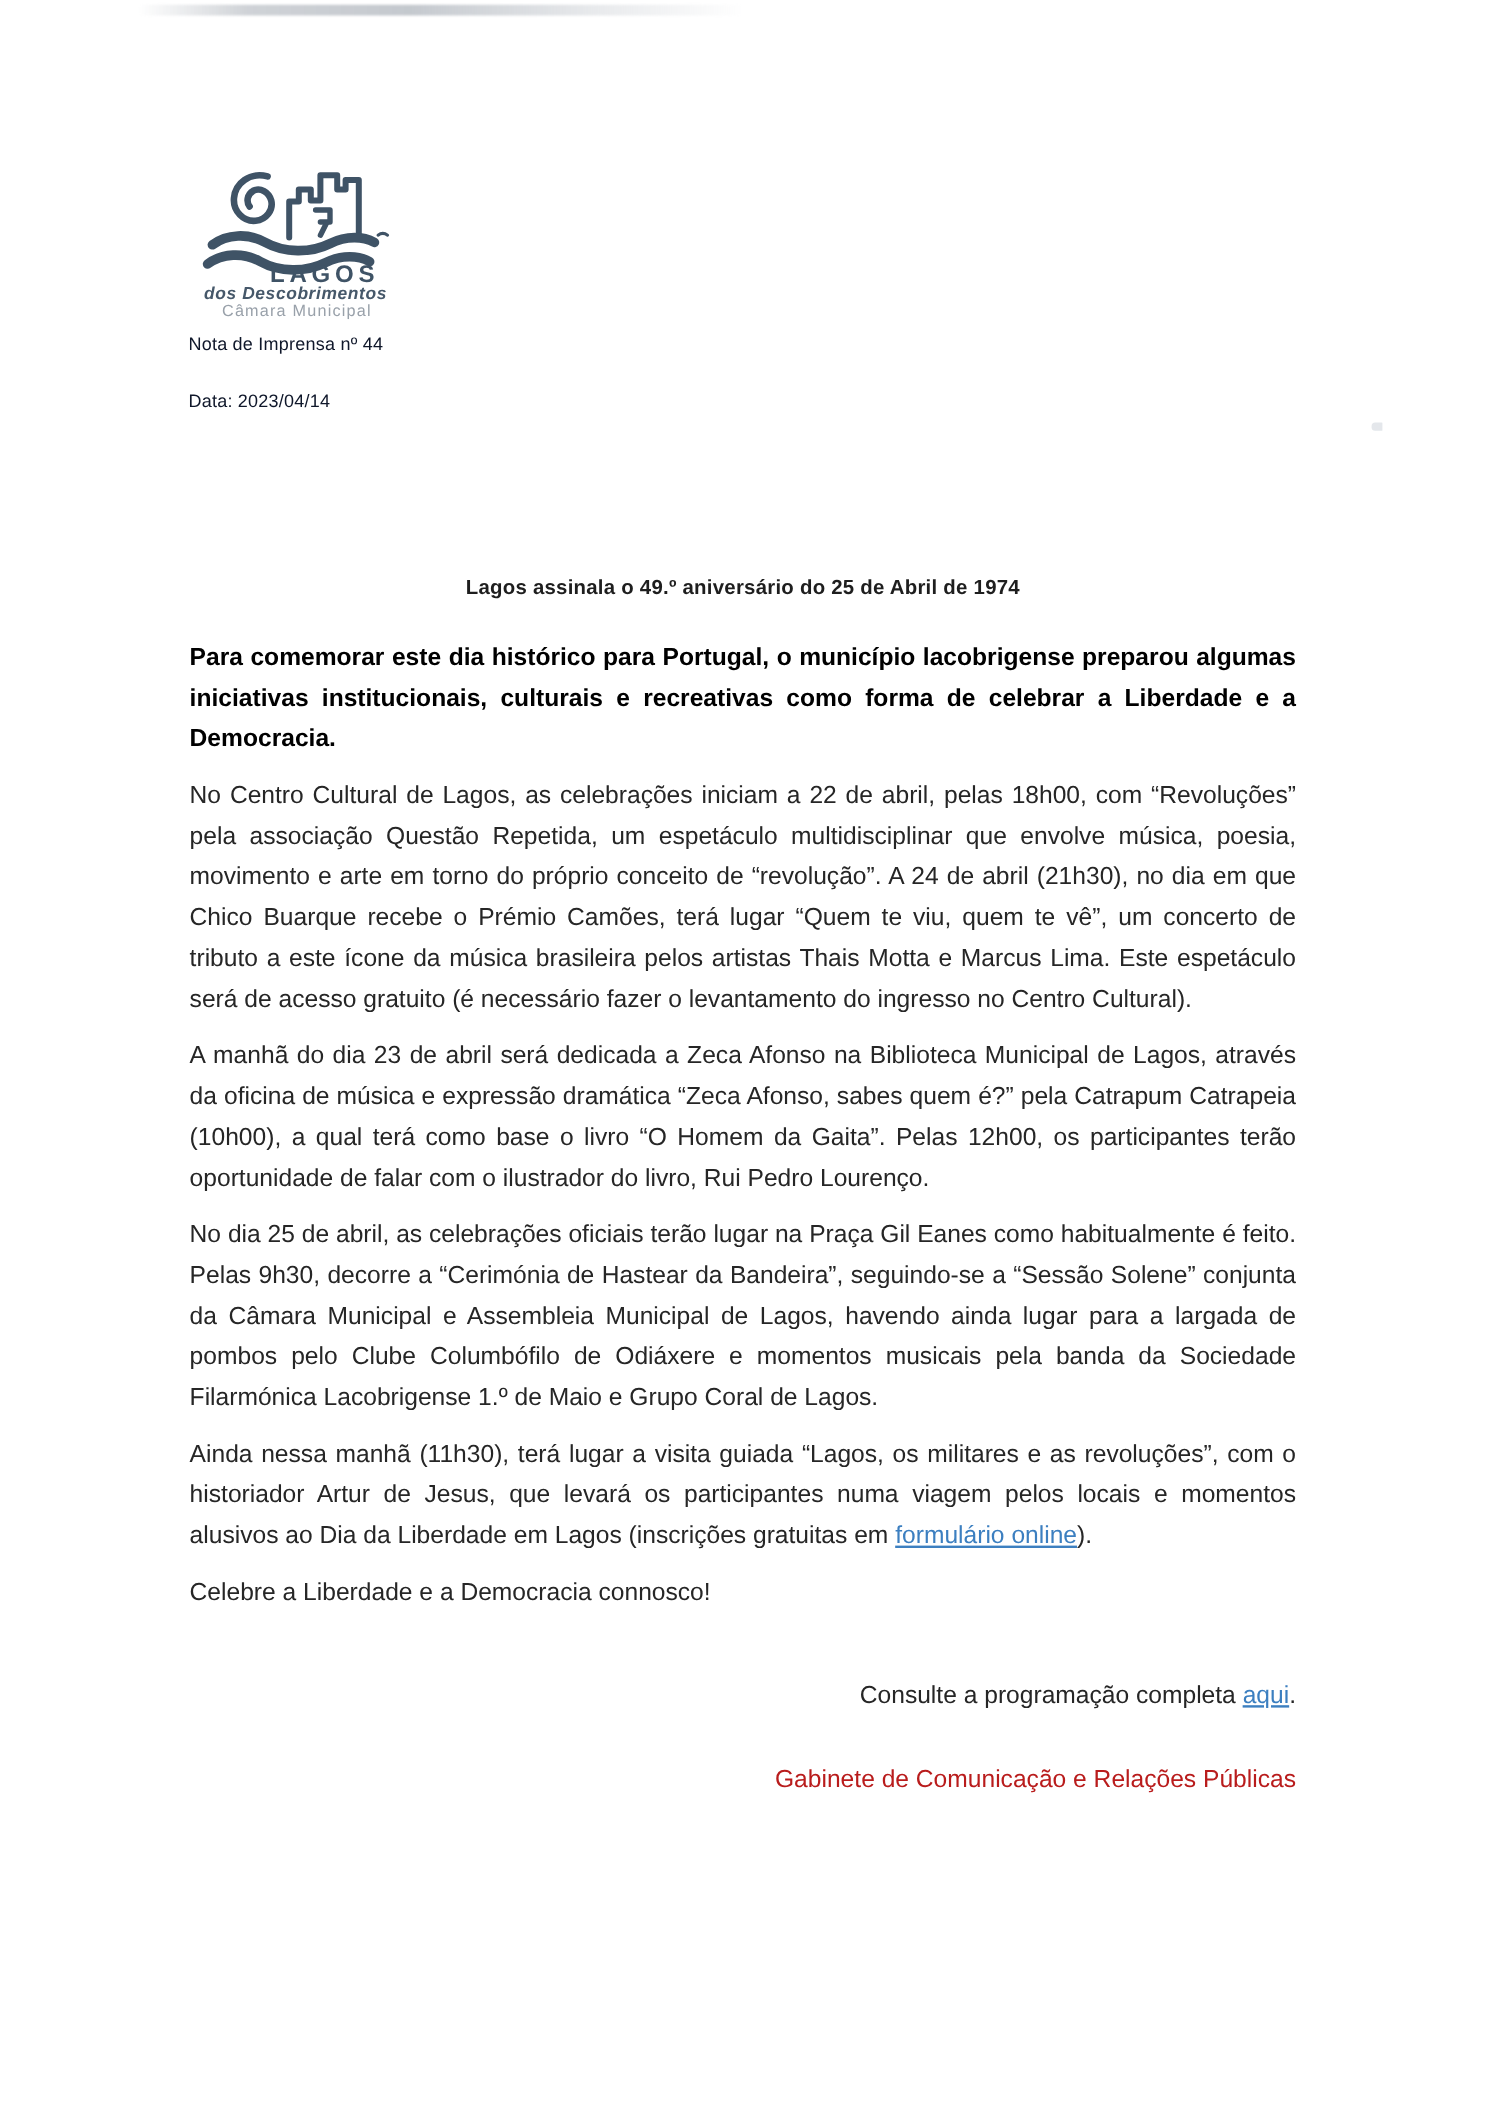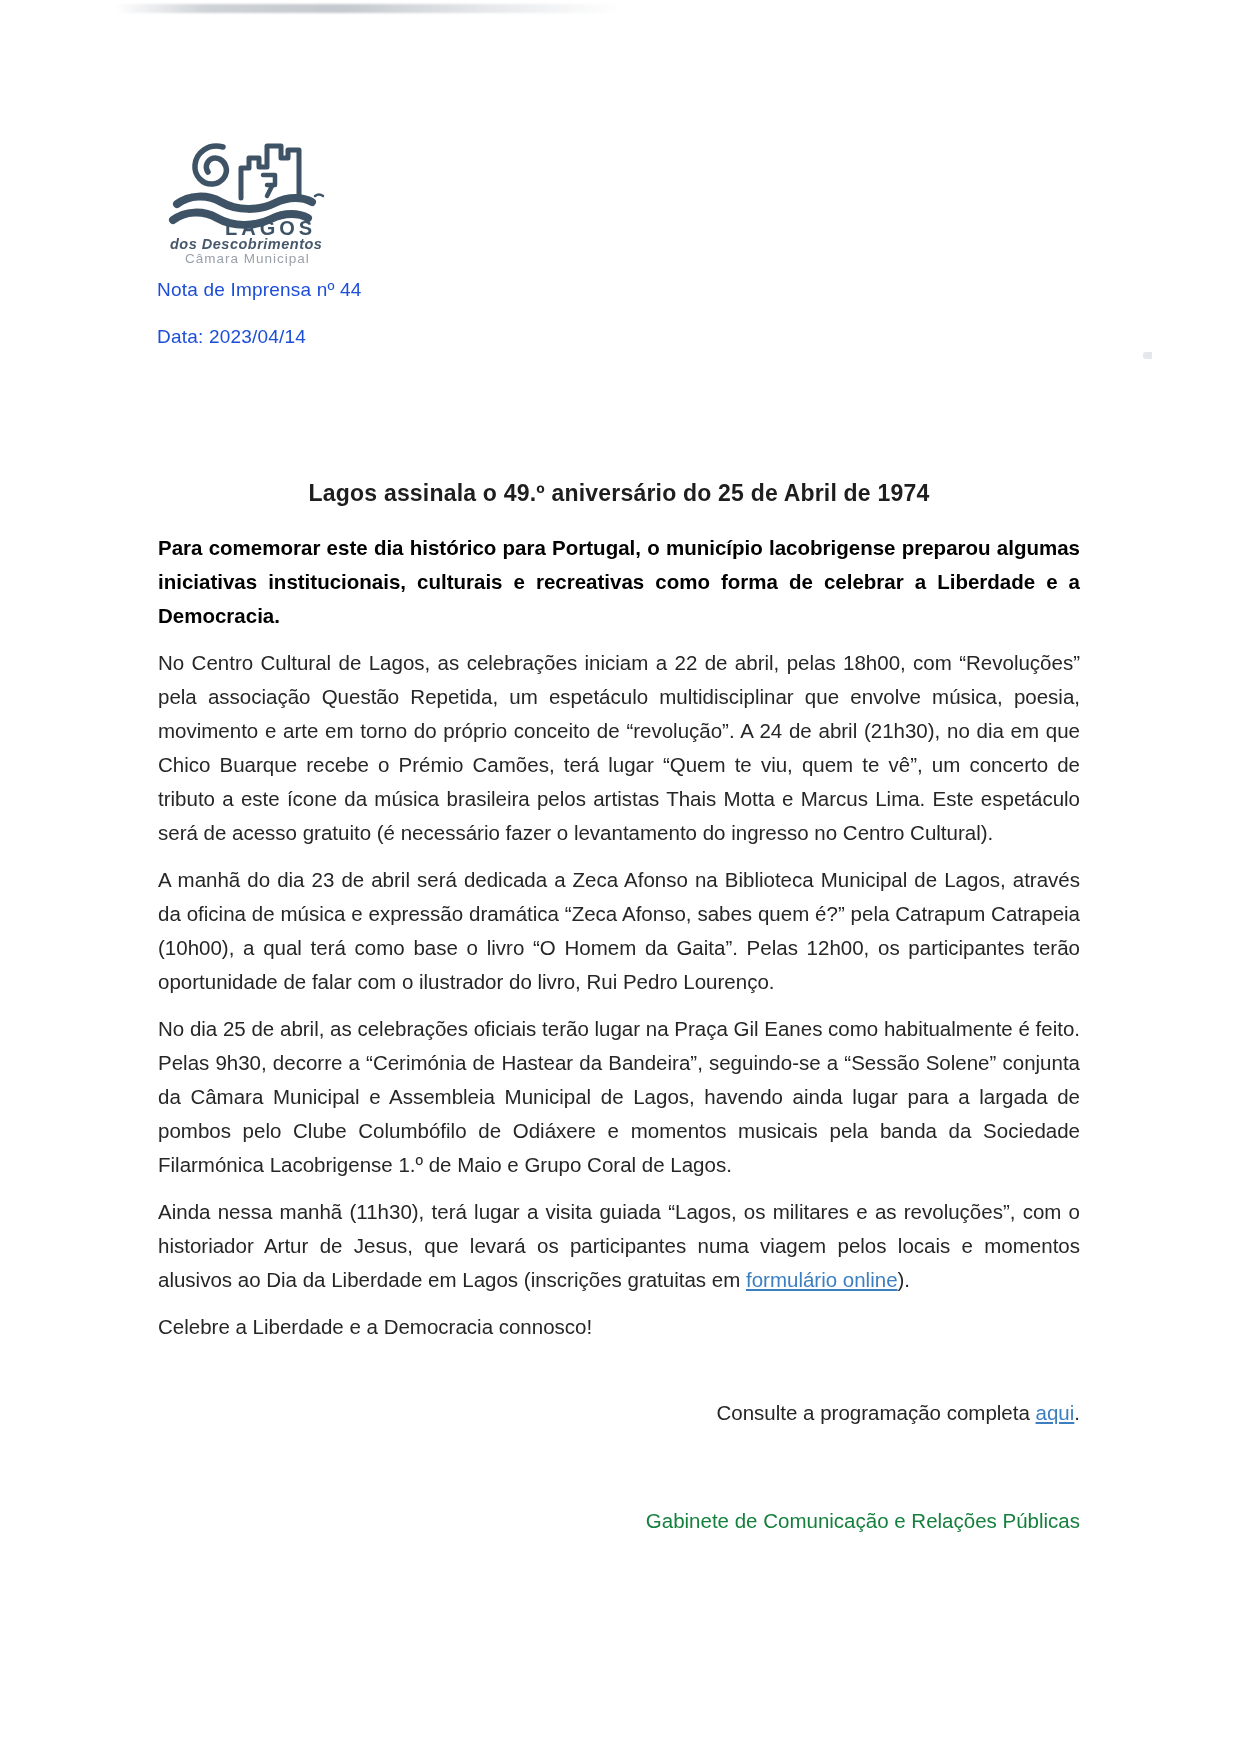--- a/index.html
+++ b/index.html
@@ -20,40 +20,40 @@
       rgba(158,165,174,.6) 45%,
       rgba(188,193,200,.35) 75%,
       rgba(200,205,212,0) 100%);
     border-radius:5px;filter:blur(1px);
   }
   .speck-1{position:absolute;top:78px;left:1222px;width:8px;height:8px;background:#b9bec6;opacity:.65;}
   .speck-2{position:absolute;top:352px;left:1143px;width:11px;height:7px;background:#e4e7eb;border-radius:3px;}
 
   .logo{position:absolute;left:155px;top:134px;}
 
-  .meta-line{position:absolute;left:157px;font-size:19px;color:#1d4ed8;letter-spacing:.2px;}
+  .meta-line{position:absolute;left:157px;font-size:15px;color:#0f172a;letter-spacing:.2px;}
   .meta-number{top:279px;}
   .meta-date{top:326px;}
 
   .doc-title{
     position:absolute;left:158px;top:480px;width:922px;
-    text-align:center;font-size:23px;font-weight:bold;color:#1e1e1e;
+    text-align:center;font-size:17px;font-weight:bold;color:#1e1e1e;
     letter-spacing:.2px;
   }
 
   .doc-body{
     position:absolute;left:158px;top:531px;width:922px;
     font-size:20.5px;line-height:34px;text-align:justify;color:#262626;
   }
   .doc-body p{margin:0 0 13px 0;}
   .lead{font-weight:bold;color:#000000;}
   .consult{margin-top:52px !important;text-align:right;}
   .closing{text-align:left;}
   .doc-footer{
-    margin-top:74px;text-align:right;font-size:20.5px;color:#15803d;
+    margin-top:36px;text-align:right;font-size:20.5px;color:#b91c1c;
   }
   a.doc-link{color:#3c7fc0;text-decoration:underline;cursor:pointer;}
 </style>
 </head>
 <body>
 
 <div class="page">
 
   <div class="scan-smudge"></div>
   <div class="speck-1"></div>

